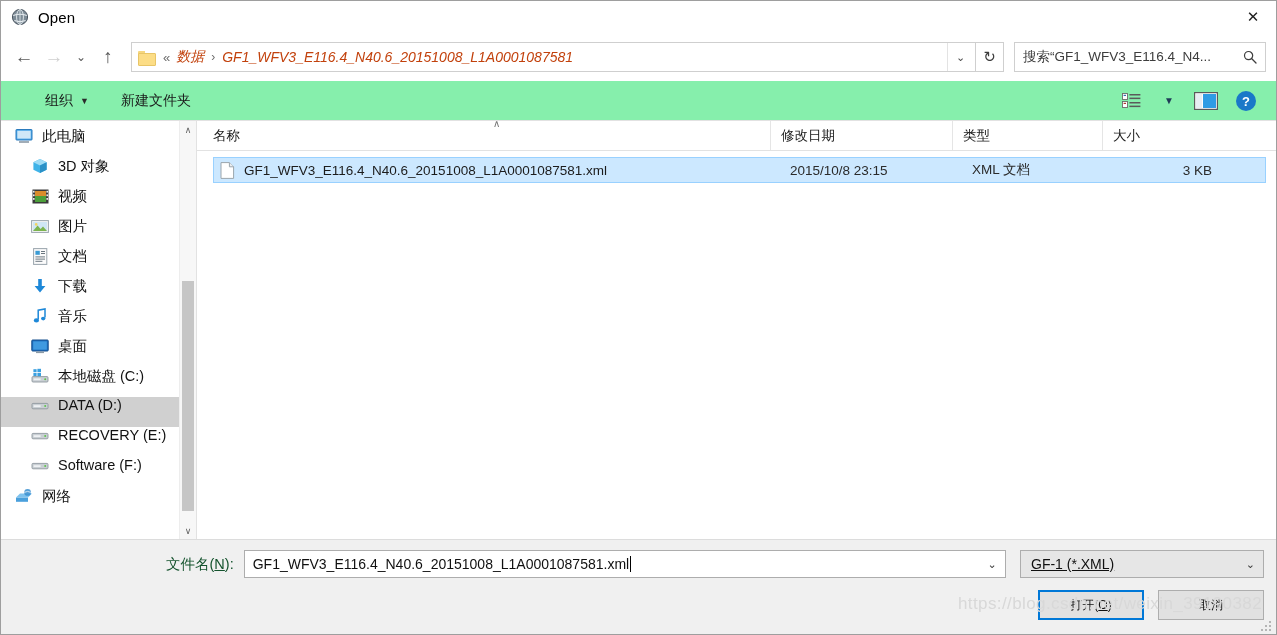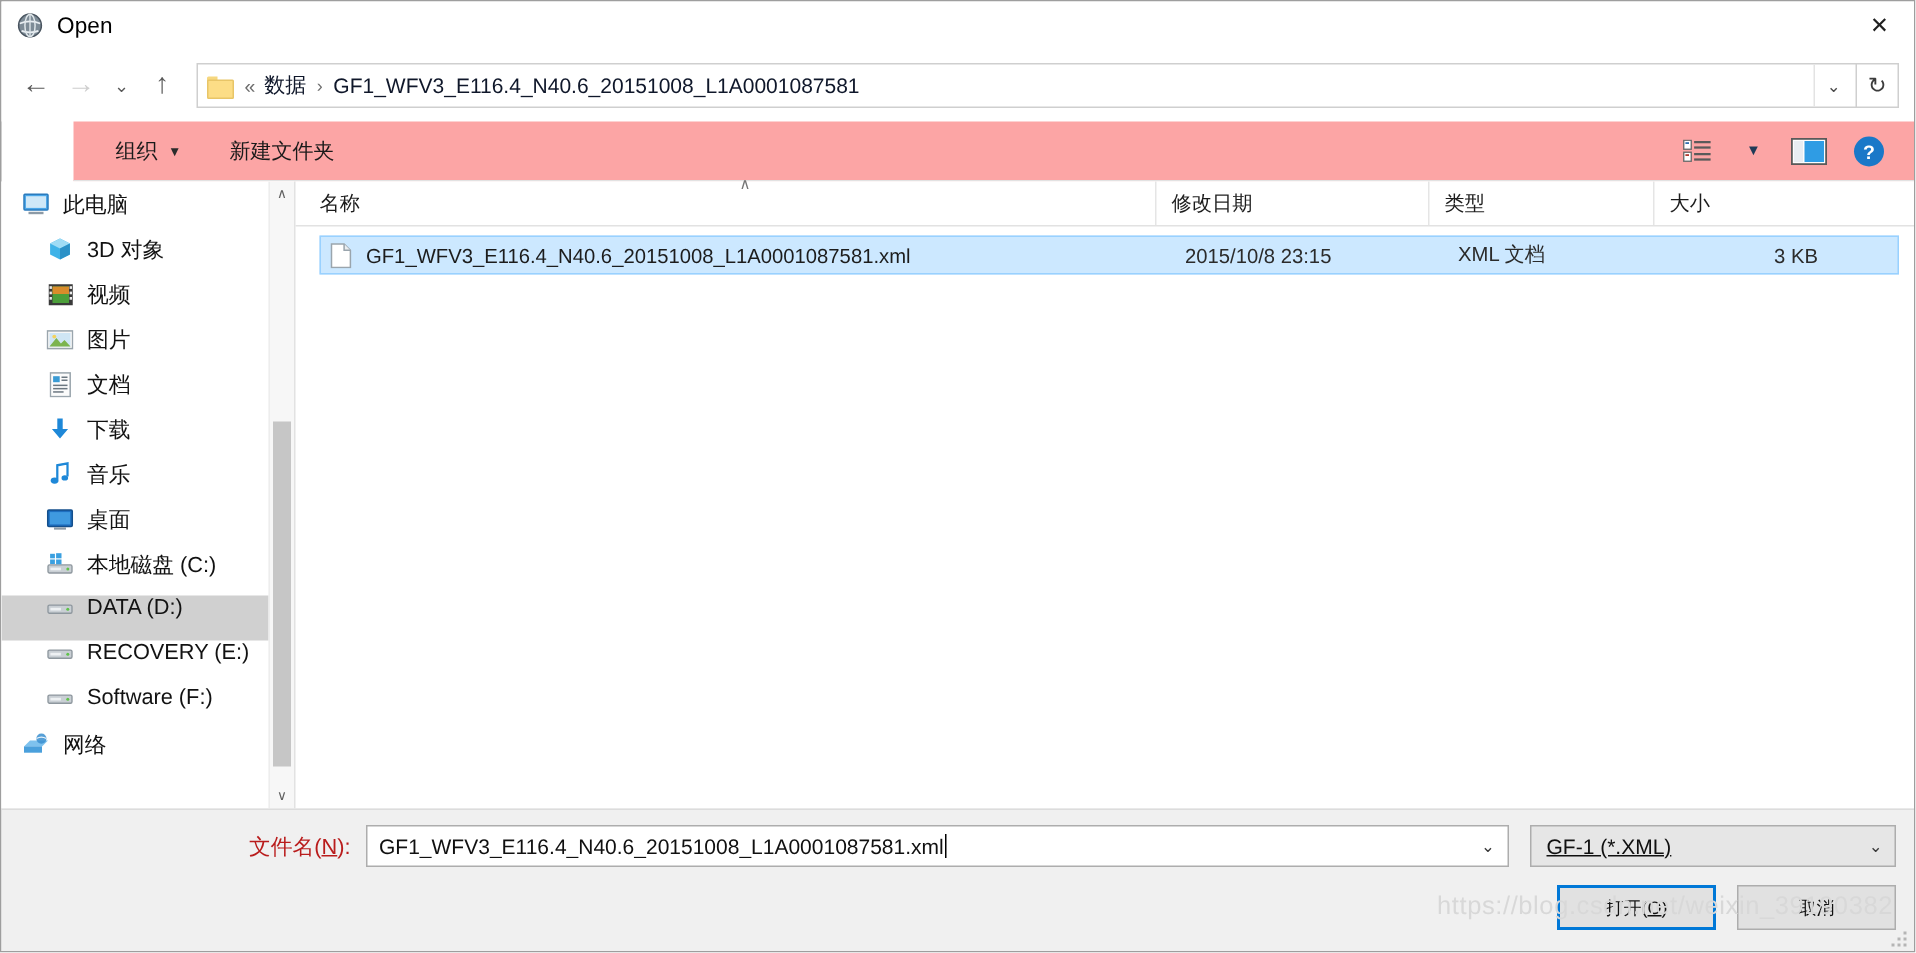--- a/index.html
+++ b/index.html
@@ -70,22 +70,22 @@
     content: ""; position: absolute; left: 0; top: 1px;
     width: 7px; height: 3px; background: #f6d77f;
     border-top-left-radius: 1px;
   }
   .folder-ico::after {
     content: ""; position: absolute; left: 0; top: 3px;
     width: 16px; height: 11px; background: #fcdd86;
     border: 1px solid #e8c567; border-radius: 1px;
   }
   .crumb {
-    font-size: 14px; color: #0f172a;
-    padding: 0 2px; white-space: nowrap;
+    font-size: 14px; color: #c2410c;
+    padding: 0 2px; white-space: nowrap; font-style: italic;
   }
   .crumb-sep {
     font-size: 12px; color: #6d6d6d;
     padding: 0 5px; white-space: nowrap;
   }
   .crumb-sep.dbl { font-size: 13px; padding: 0 4px 0 2px; }
   .addr-spacer { flex: 1 1 auto; min-width: 4px; }
   .addr-chevron {
     width: 26px; height: 28px; flex: 0 0 26px;
     display: flex; align-items: center; justify-content: center;
@@ -112,24 +112,23 @@
   }
   .search-ico {
     width: 18px; flex: 0 0 18px;
     display: flex; align-items: center; justify-content: center;
   }
 
   
   .toolbar {
     height: 40px; flex: 0 0 40px;
     display: flex; align-items: center;
-    padding: 0 10px 0 20px;
-    background: #fca5a5;
+    padding: 0 10px 0 36px;
+    background: #86efac;
     border-bottom: 1px solid #e2e2e2;
-    margin-left: 48px;
   }
   .tb-item {
     font-size: 14px; color: #1a1a1a;
     display: flex; align-items: center;
     padding: 4px 8px;
   }
   .tb-caret { font-size: 9px; margin-left: 7px; color: #2b2b2b; }
   .tb-spacer { flex: 1 1 auto; }
   .tb-icon-btn {
     width: 34px; height: 28px;
@@ -243,21 +242,21 @@
     background: #f0f0f0;
     border-top: 1px solid #dcdcdc;
     position: relative;
   }
   .footer-row1 {
     display: flex; align-items: center;
     padding: 10px 12px 0 0;
   }
   .fname-label {
     flex: 0 0 auto; text-align: center;
-    font-size: 14.5px; color: #b91c1c;
+    font-size: 14.5px; color: #14532d;
     padding-right: 10px; margin-left: 165px;
   }
   .fname-input {
     flex: 1 1 auto; height: 28px;
     background: #ffffff; border: 1px solid #adadad;
     display: flex; align-items: center;
     padding: 0 8px; min-width: 0;
     font-size: 14px; color: #101010;
     position: relative;
   }
@@ -344,20 +343,29 @@
       <span class="folder-ico"></span>
       <span class="crumb-sep dbl">«</span>
       <span class="crumb">数据</span>
       <span class="crumb-sep">›</span>
       <span class="crumb">GF1_WFV3_E116.4_N40.6_20151008_L1A0001087581</span>
       <span class="addr-spacer"></span>
       <span class="addr-chevron">⌄</span>
     </div>
     <span class="refresh-btn">↻</span>
 
+    <div class="searchbox">
+      <span class="search-text">搜索“GF1_WFV3_E116.4_N4...</span>
+      <span class="search-ico">
+        <svg width="14" height="14" viewBox="0 0 14 14">
+          <circle cx="5.6" cy="5.6" r="4.1" fill="none" stroke="#3d3d3d" stroke-width="1.2"></circle>
+          <path d="M8.8 8.8 L13 13" stroke="#3d3d3d" stroke-width="1.3" stroke-linecap="round"></path>
+        </svg>
+      </span>
+    </div>
   </div>
 
   <div class="toolbar">
     <span class="tb-item">
       <span>组织</span>
       <span class="tb-caret">▼</span>
     </span>
     <span class="tb-item" style="margin-left:16px">新建文件夹</span>
     <span class="tb-spacer"></span>
 

